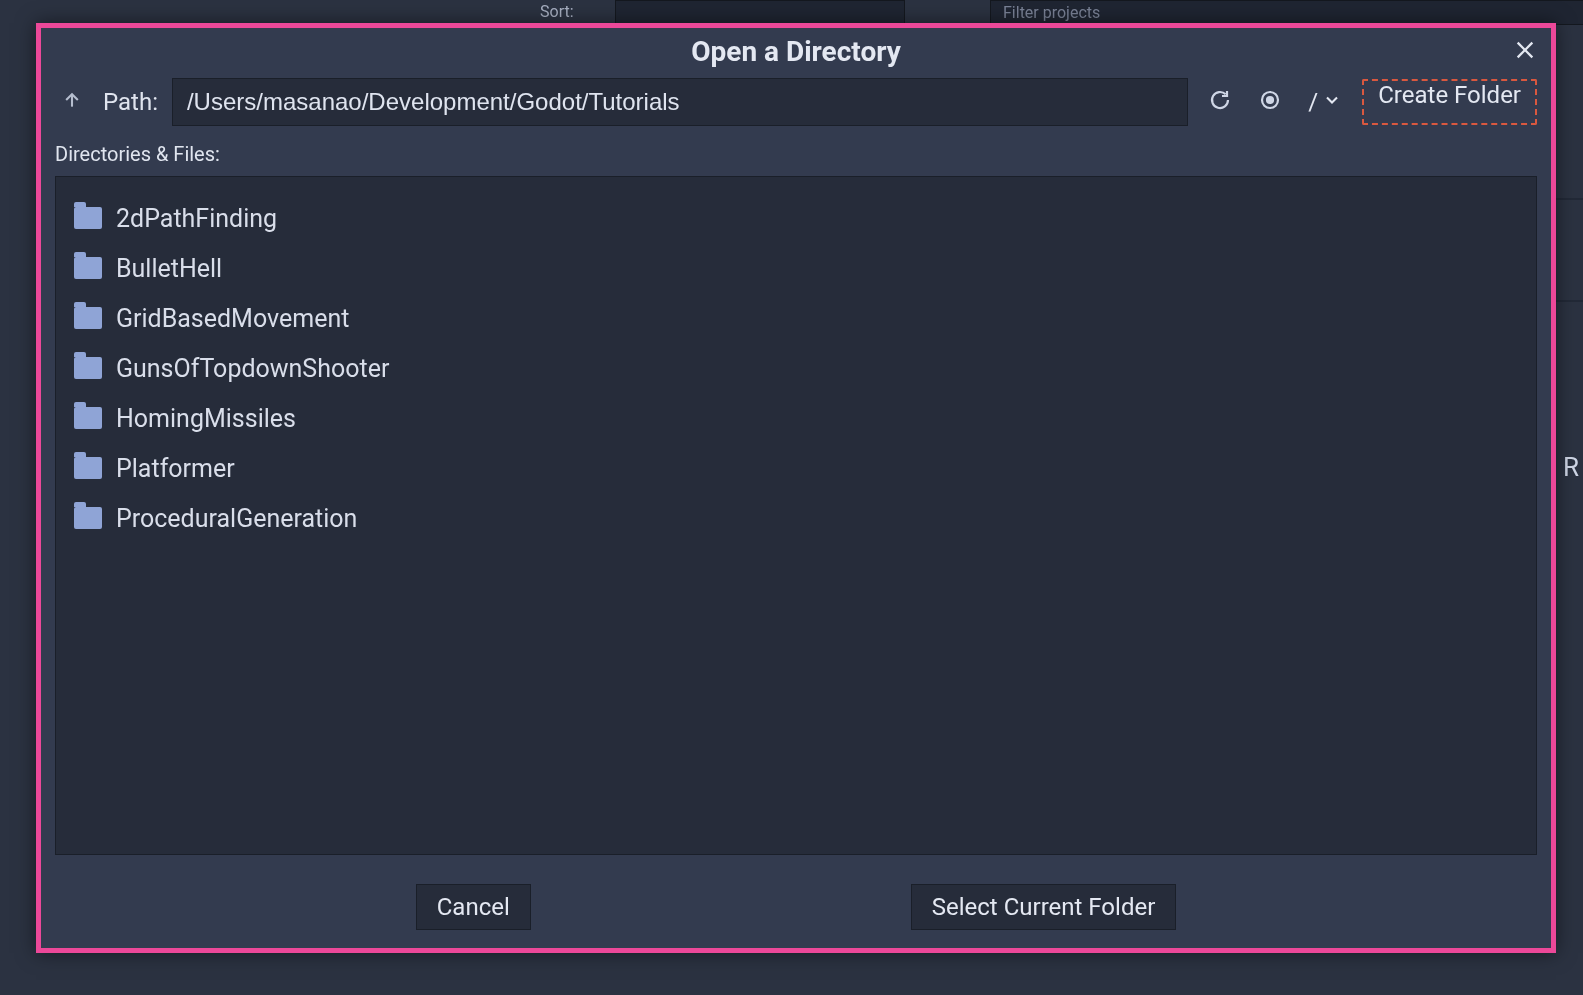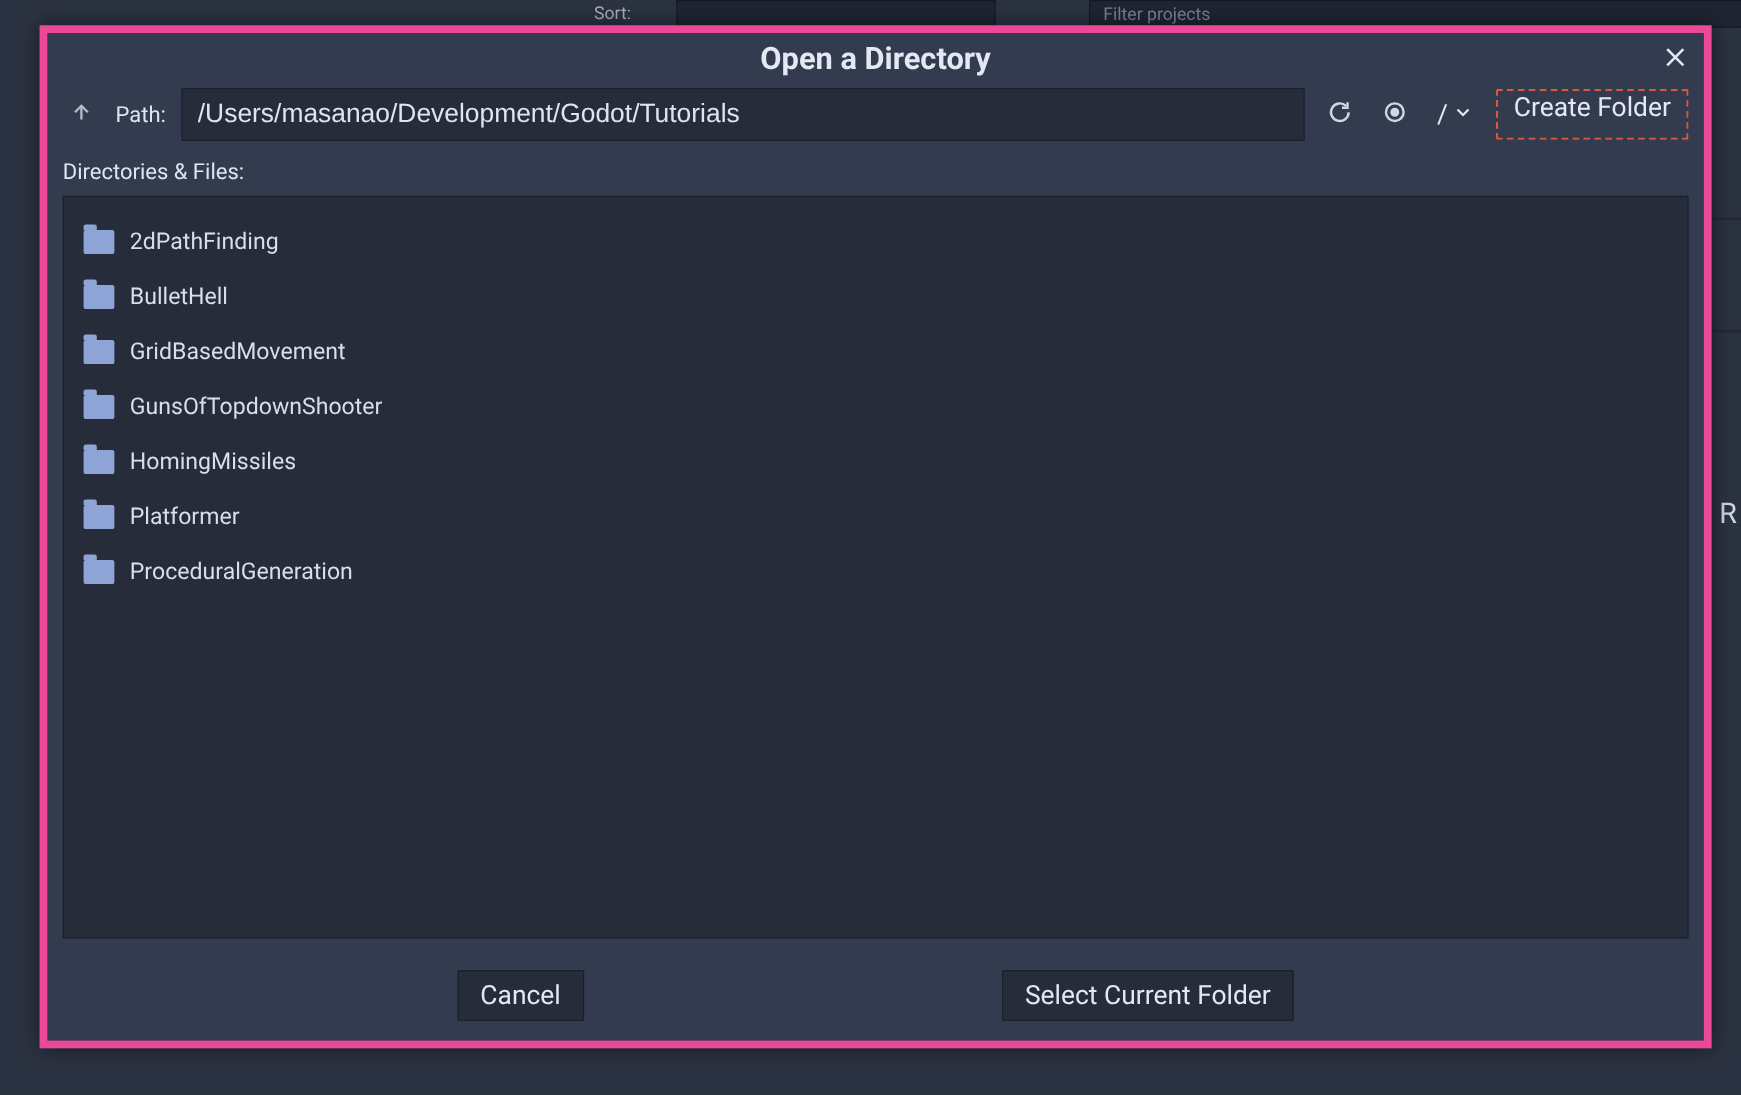--- a/index.html
+++ b/index.html
@@ -77,21 +77,21 @@
   }
 
   
   .dialog {
     position: absolute;
     left: 36px;
     top: 23px;
     width: 1520px;
     height: 930px;
     background: #333b4f;
-    border: 7px solid #ec4899;
+    border: 5px solid #ec4899;
     box-shadow: 0 0 18px rgba(0,0,0,0.5);
     display: flex;
     flex-direction: column;
   }
   .dialog-title-row {
     height: 46px;
     display: flex;
     align-items: center;
     justify-content: center;
     position: relative;
@@ -125,21 +125,21 @@
     width: 34px;
     height: 34px;
     display: flex;
     align-items: center;
     justify-content: center;
     color: #b6becf;
     cursor: pointer;
   }
   .up-btn svg { width: 20px; height: 20px; }
   .path-label {
-    font-size: 20px;
+    font-size: 24px;
     color: #e0e4ee;
   }
   .path-input {
     flex: 1;
     height: 48px;
     background: #262c3a;
     border: 1px solid #1a1f29;
     color: #dfe4ef;
     font-size: 24px;
     padding: 0 14px;
@@ -188,21 +188,21 @@
     background: #262c3a;
     border: 1px solid #1a1f29;
     padding: 16px 18px;
     overflow-y: auto;
   }
   .file-item {
     display: flex;
     align-items: center;
     gap: 14px;
     height: 50px;
-    font-size: 21px;
+    font-size: 25px;
     color: #d9deea;
     cursor: pointer;
   }
   .folder-icon {
     width: 28px;
     height: 22px;
     background: #8fa4d6;
     border-radius: 2px;
     position: relative;
     flex-shrink: 0;

